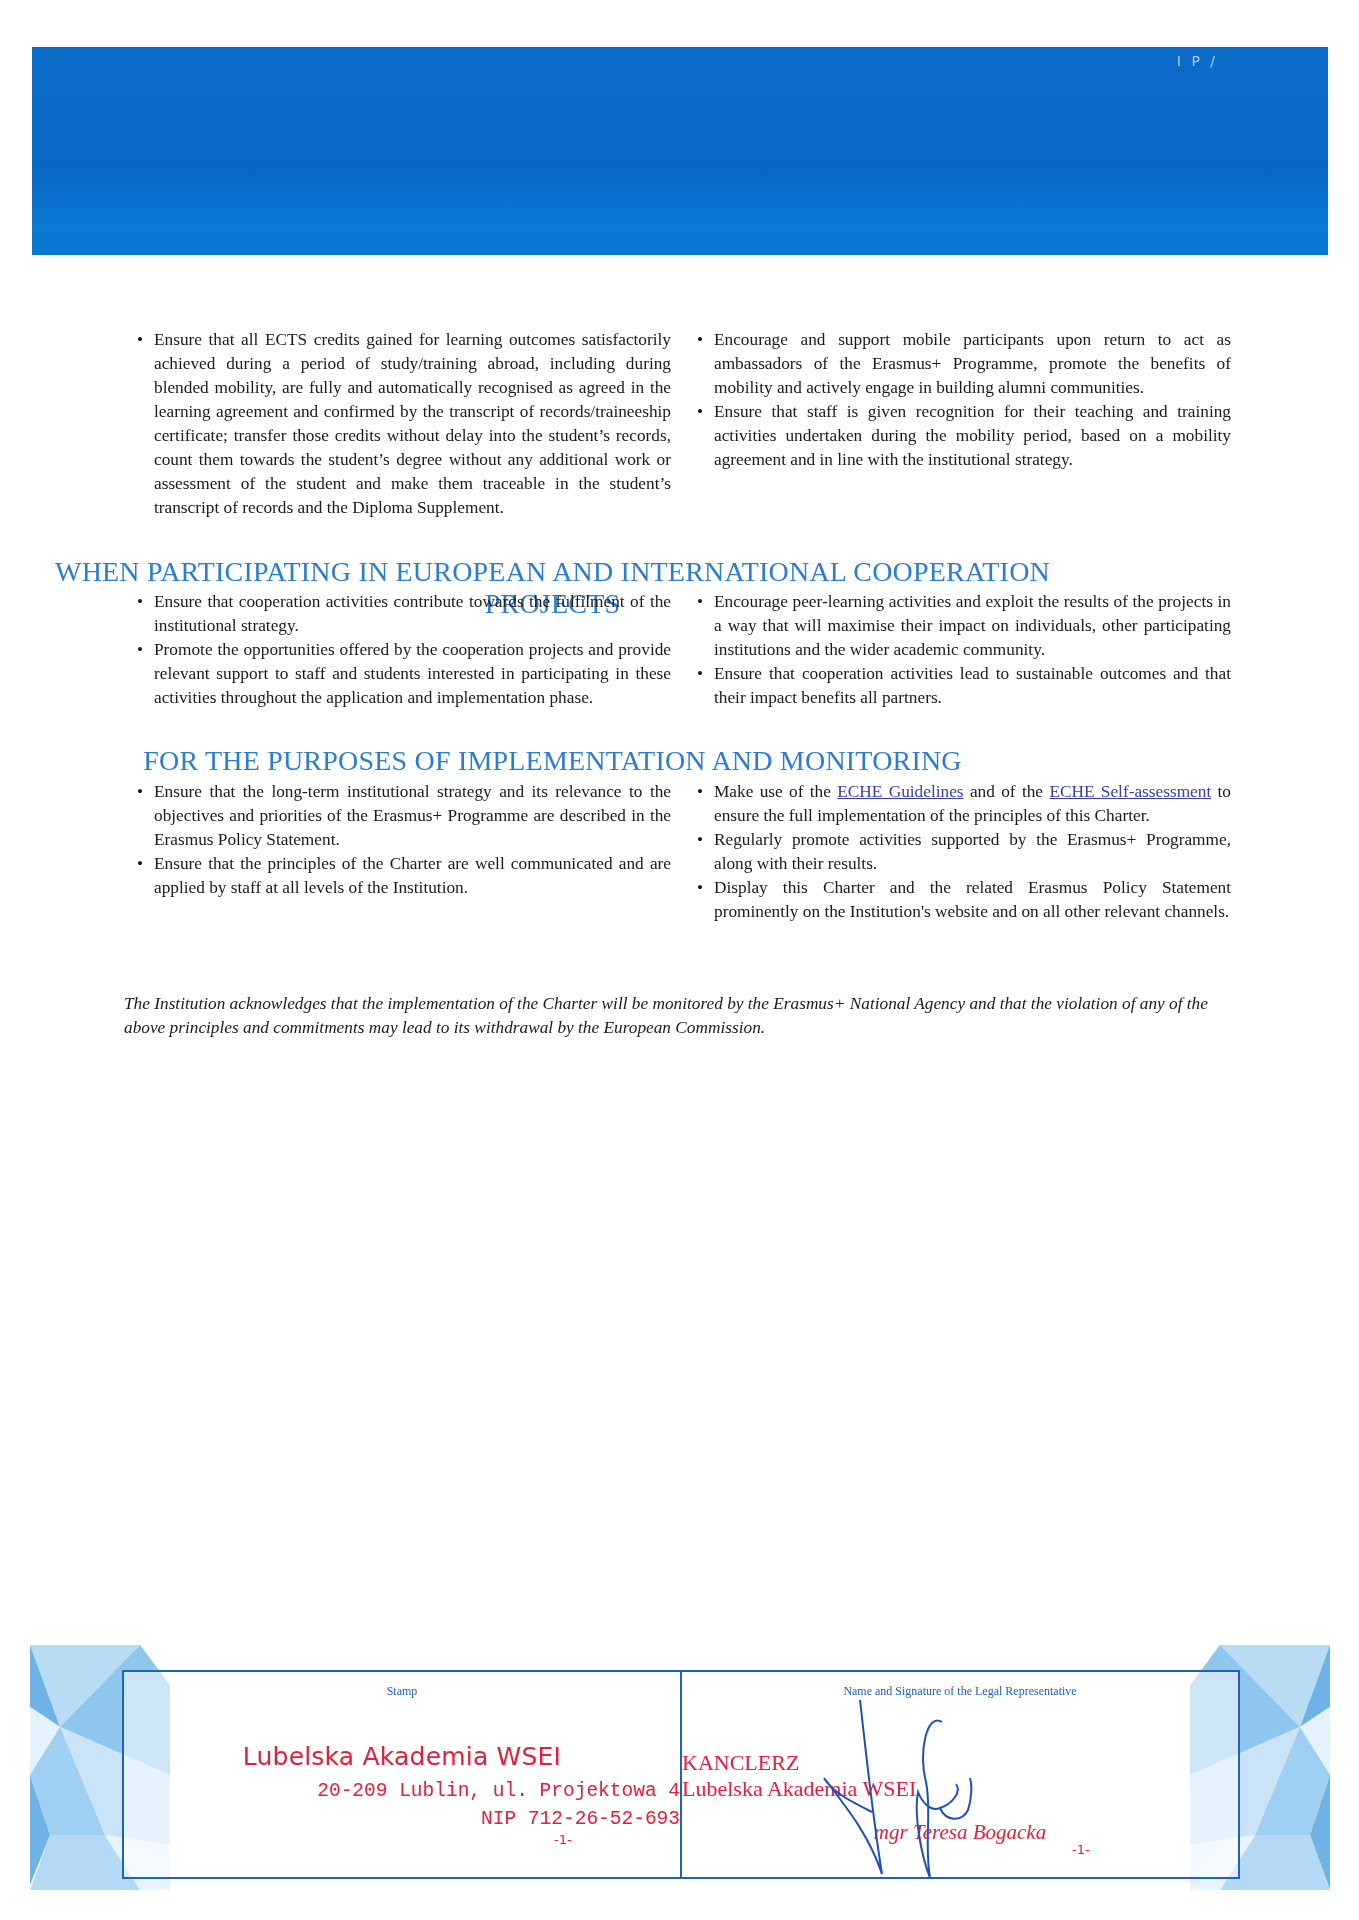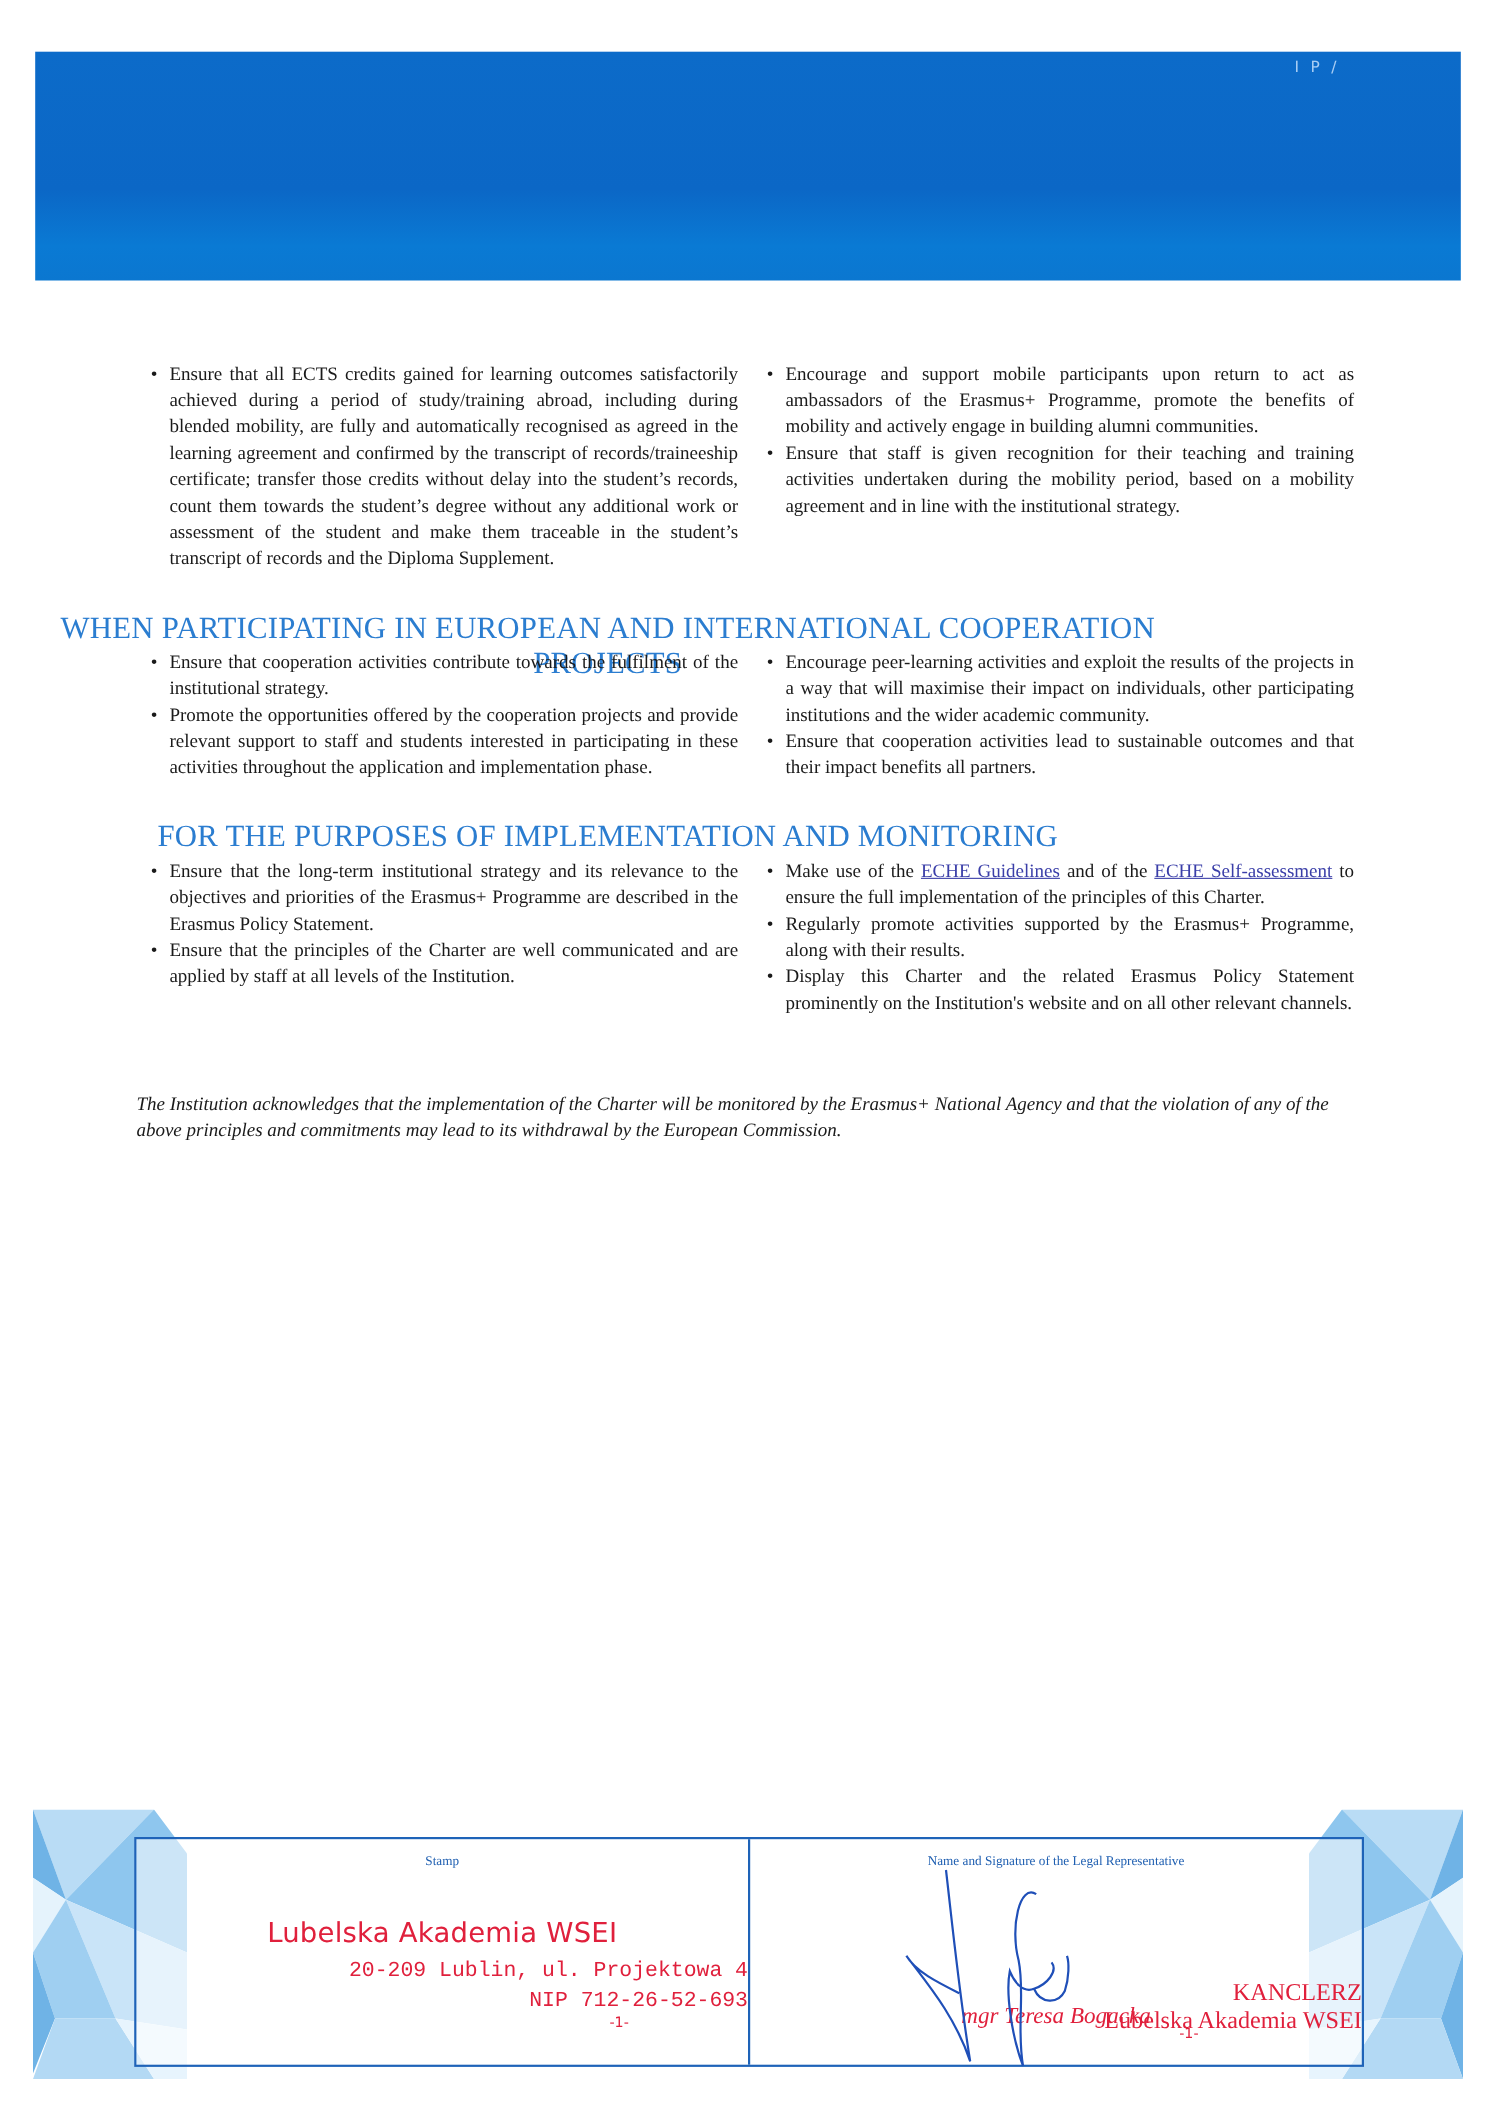--- a/index.html
+++ b/index.html
@@ -135,23 +135,22 @@
       font-size: 19.5px;
     }
     .page-mark {
       position: absolute;
       font-size: 13px;
       font-family: "DejaVu Sans", sans-serif;
     }
     .rep-title {
       position: absolute;
       left: 0; right: 0;
-      text-align: right;
+      text-align: left;
       font-size: 22px;
-      margin-top: 48px;
     }
     .rep-name {
       position: absolute;
       left: 0; right: 0;
       text-align: center;
       font-style: italic;
       font-size: 21px;
     }
     .signature {
       position: absolute;

